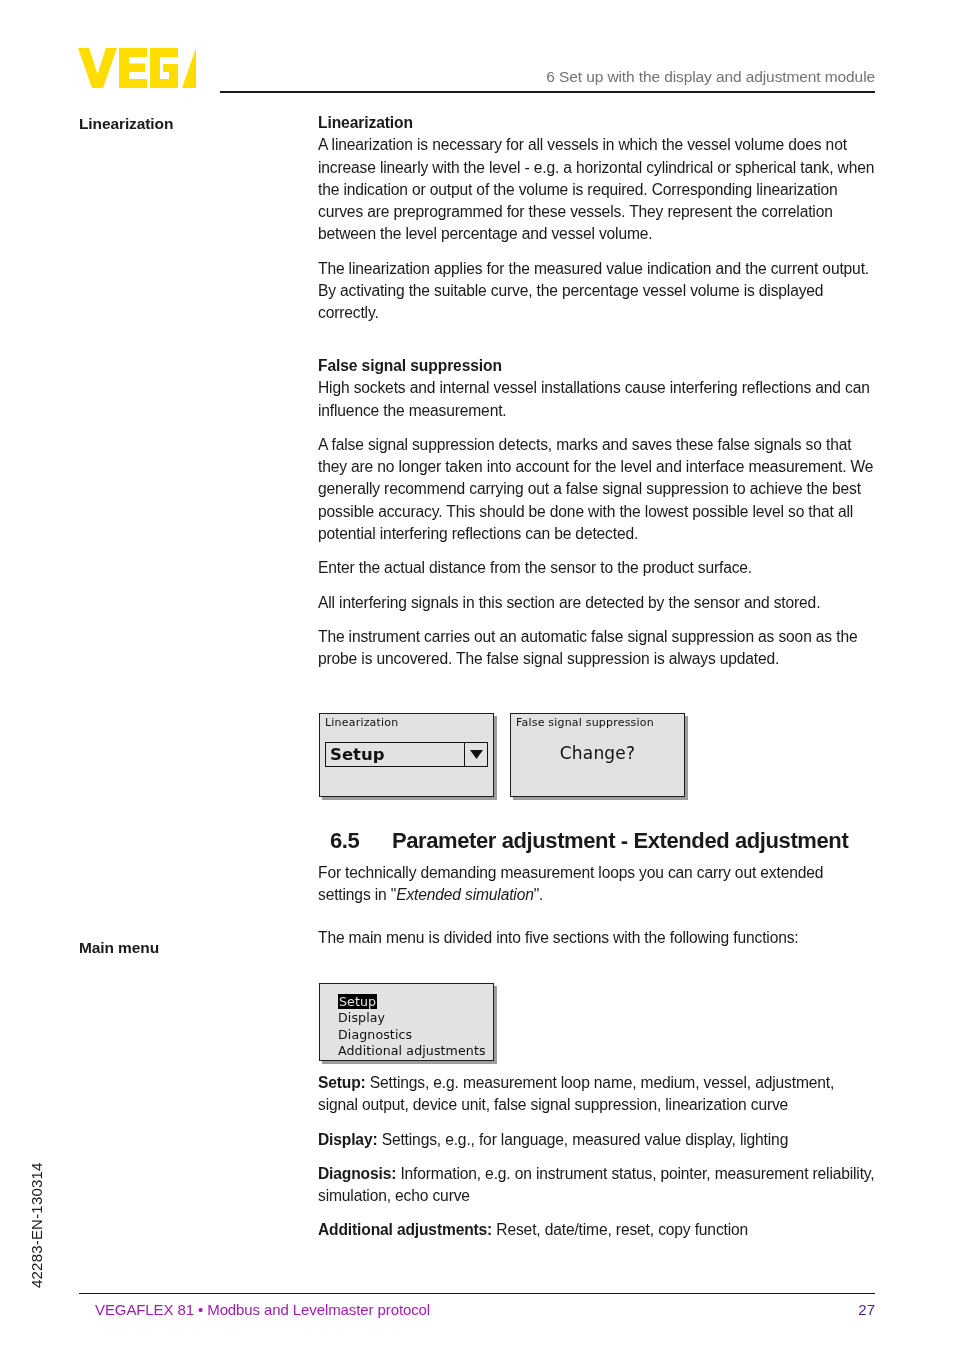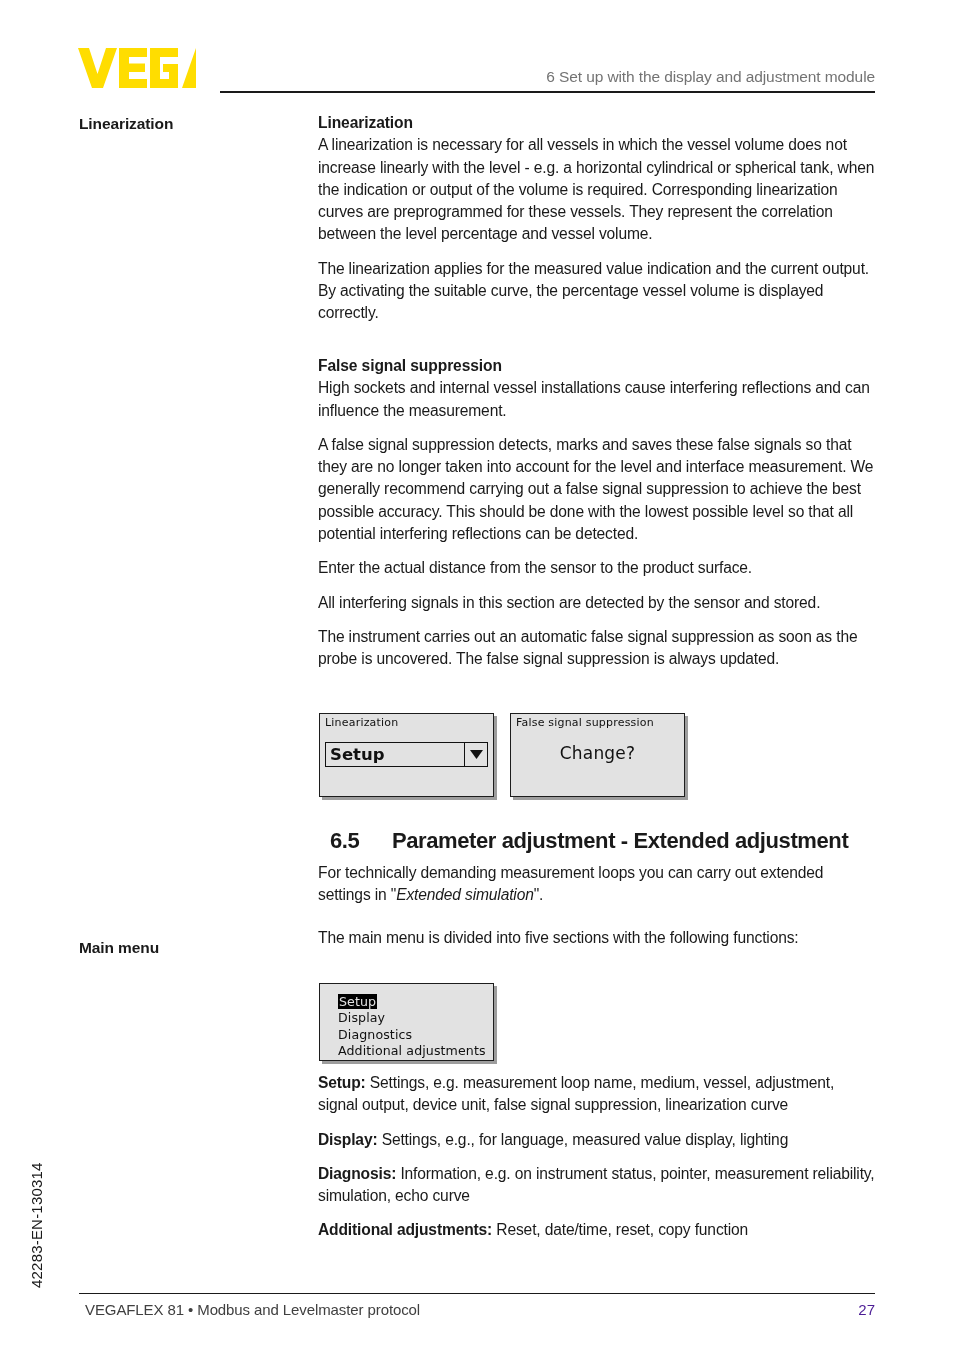--- a/index.html
+++ b/index.html
@@ -234,25 +234,25 @@
   .footer-rule {
     position: absolute;
     left: 79px;
     top: 1293px;
     width: 796px;
     height: 1.3px;
     background: #1a1a1a;
   }
   .footer-left {
     position: absolute;
-    left: 85px;
+    left: 95px;
     top: 1301px;
     font-size: 15px;
     letter-spacing: -0.1px;
-    color: #404040;
+    color: #a21caf;
   }
   .footer-right {
     position: absolute;
     left: 600px;
     top: 1301px;
     width: 275px;
     text-align: right;
     font-size: 15px;
     color: #4c1d95;
   }

